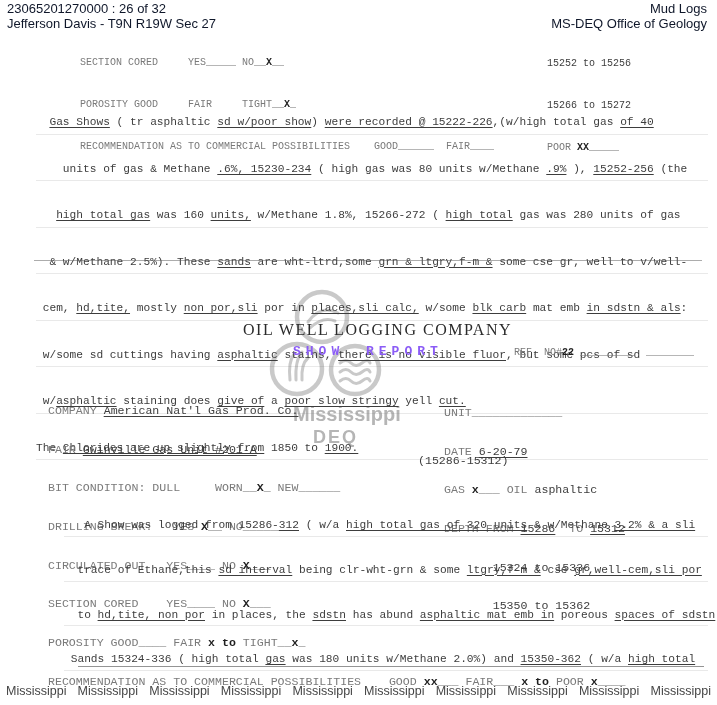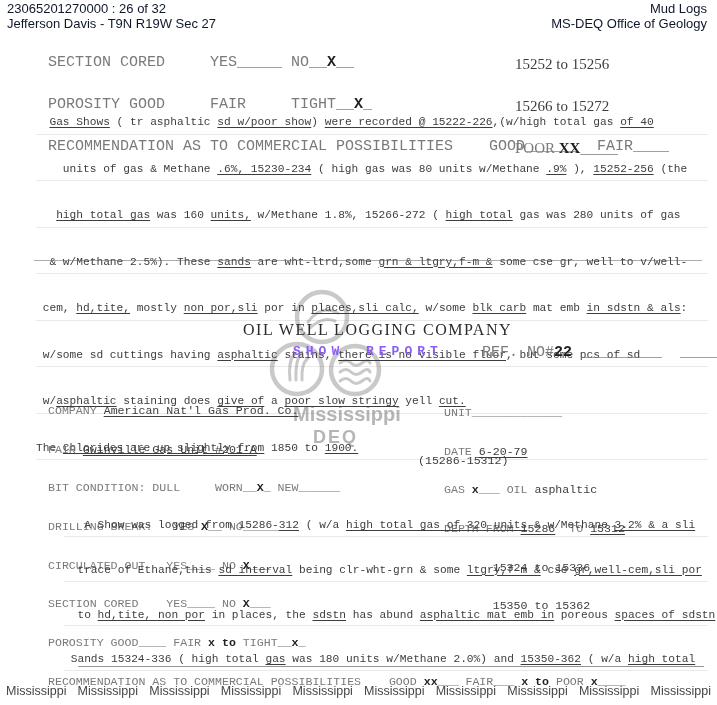--- a/index.html
+++ b/index.html
@@ -1,21 +1,21 @@
 <!DOCTYPE html>
 <html><head>
 <meta charset="utf-8">
 <style>
   html,body{margin:0;padding:0;}
   .page{position:relative;width:717px;height:705px;background:#ffffff;overflow:hidden;
         font-family:"Liberation Sans",sans-serif;}
   .hdr{position:absolute;left:7px;right:10px;display:flex;justify-content:space-between;
        font-size:13px;color:#0f172a;}
   .mono{font-family:"Liberation Mono",monospace;white-space:pre;color:#3d3d3d;}
-  .form{font-size:15px;line-height:14px;}
+  .form{font-size:10px;line-height:14px;margin-left:32px;}
   .fm{font-size:11.6px;line-height:12.9px;}
   .para{font-size:11.2px;position:absolute;width:672px;}
   .para .pline{height:21.5px;line-height:21.5px;border-bottom:1px solid rgba(120,120,120,0.16);}
   .para2 .pline{height:19.8px;line-height:19.8px;margin-left:28px;}
   .dim{color:#7a7a7a;}
   b{color:#1f1f1f;font-weight:bold;}
   u{text-decoration:underline;text-underline-offset:2px;text-decoration-thickness:1px;}
   .title{position:absolute;left:243px;top:321px;font-family:"Liberation Serif",serif;
          font-size:16px;letter-spacing:1.5px;color:#2b2b2b;}
   .subtitle{position:absolute;left:293px;top:344px;font-family:Liberation Mono, monospace;
@@ -61,21 +61,21 @@
     <div class="hdr" style="top:16px;">
       <span>Jefferson Davis - T9N R19W Sec 27</span>
       <span>MS-DEQ Office of Geology</span>
     </div>
 
     <div class="mono form" style="position:absolute;left:48px;top:28px;">
       <div><span class="dim">SECTION CORED     YES_____ NO__</span><b>X</b><span class="dim">__</span></div>
       <div><span class="dim">POROSITY GOOD     FAIR     TIGHT__</span><b>X</b><span class="dim">_</span></div>
       <div><span class="dim">RECOMMENDATION AS TO COMMERCIAL POSSIBILITIES    GOOD______  FAIR____</span></div>
     </div>
-    <div class="mono form" style="position:absolute;left:515px;top:29px;font-family:Liberation Serif, serif;">
+    <div class="mono form" style="position:absolute;left:515px;top:29px;">
       <div>15252 to 15256</div>
       <div>15266 to 15272</div>
       <div><span class="dim">POOR </span><b>XX</b><span class="dim">_____</span></div>
     </div>
 
     <div class="mono para" style="left:36px;top:88px;">
       <div class="pline">  <u>Gas Shows</u> ( tr asphaltic <u>sd w/poor show</u>) <u>were recorded @ 15222-226</u>,(w/high total gas <u>of 40</u></div>
       <div class="pline">    units of gas &amp; Methane <u>.6%, 15230-234</u> ( high gas was 80 units w/Methane <u>.9%</u> ), <u>15252-256</u> (the</div>
       <div class="pline">   <u>high total gas</u> was 160 <u>units,</u> w/Methane 1.8%, 15266-272 ( <u>high total</u> gas was 280 units of gas</div>
       <div class="pline">  &amp; w/Methane 2.5%). These <u>sands</u> are wht-ltrd,some <u>grn &amp; ltgry,f-m &amp;</u> some cse gr, well to v/well-</div>

